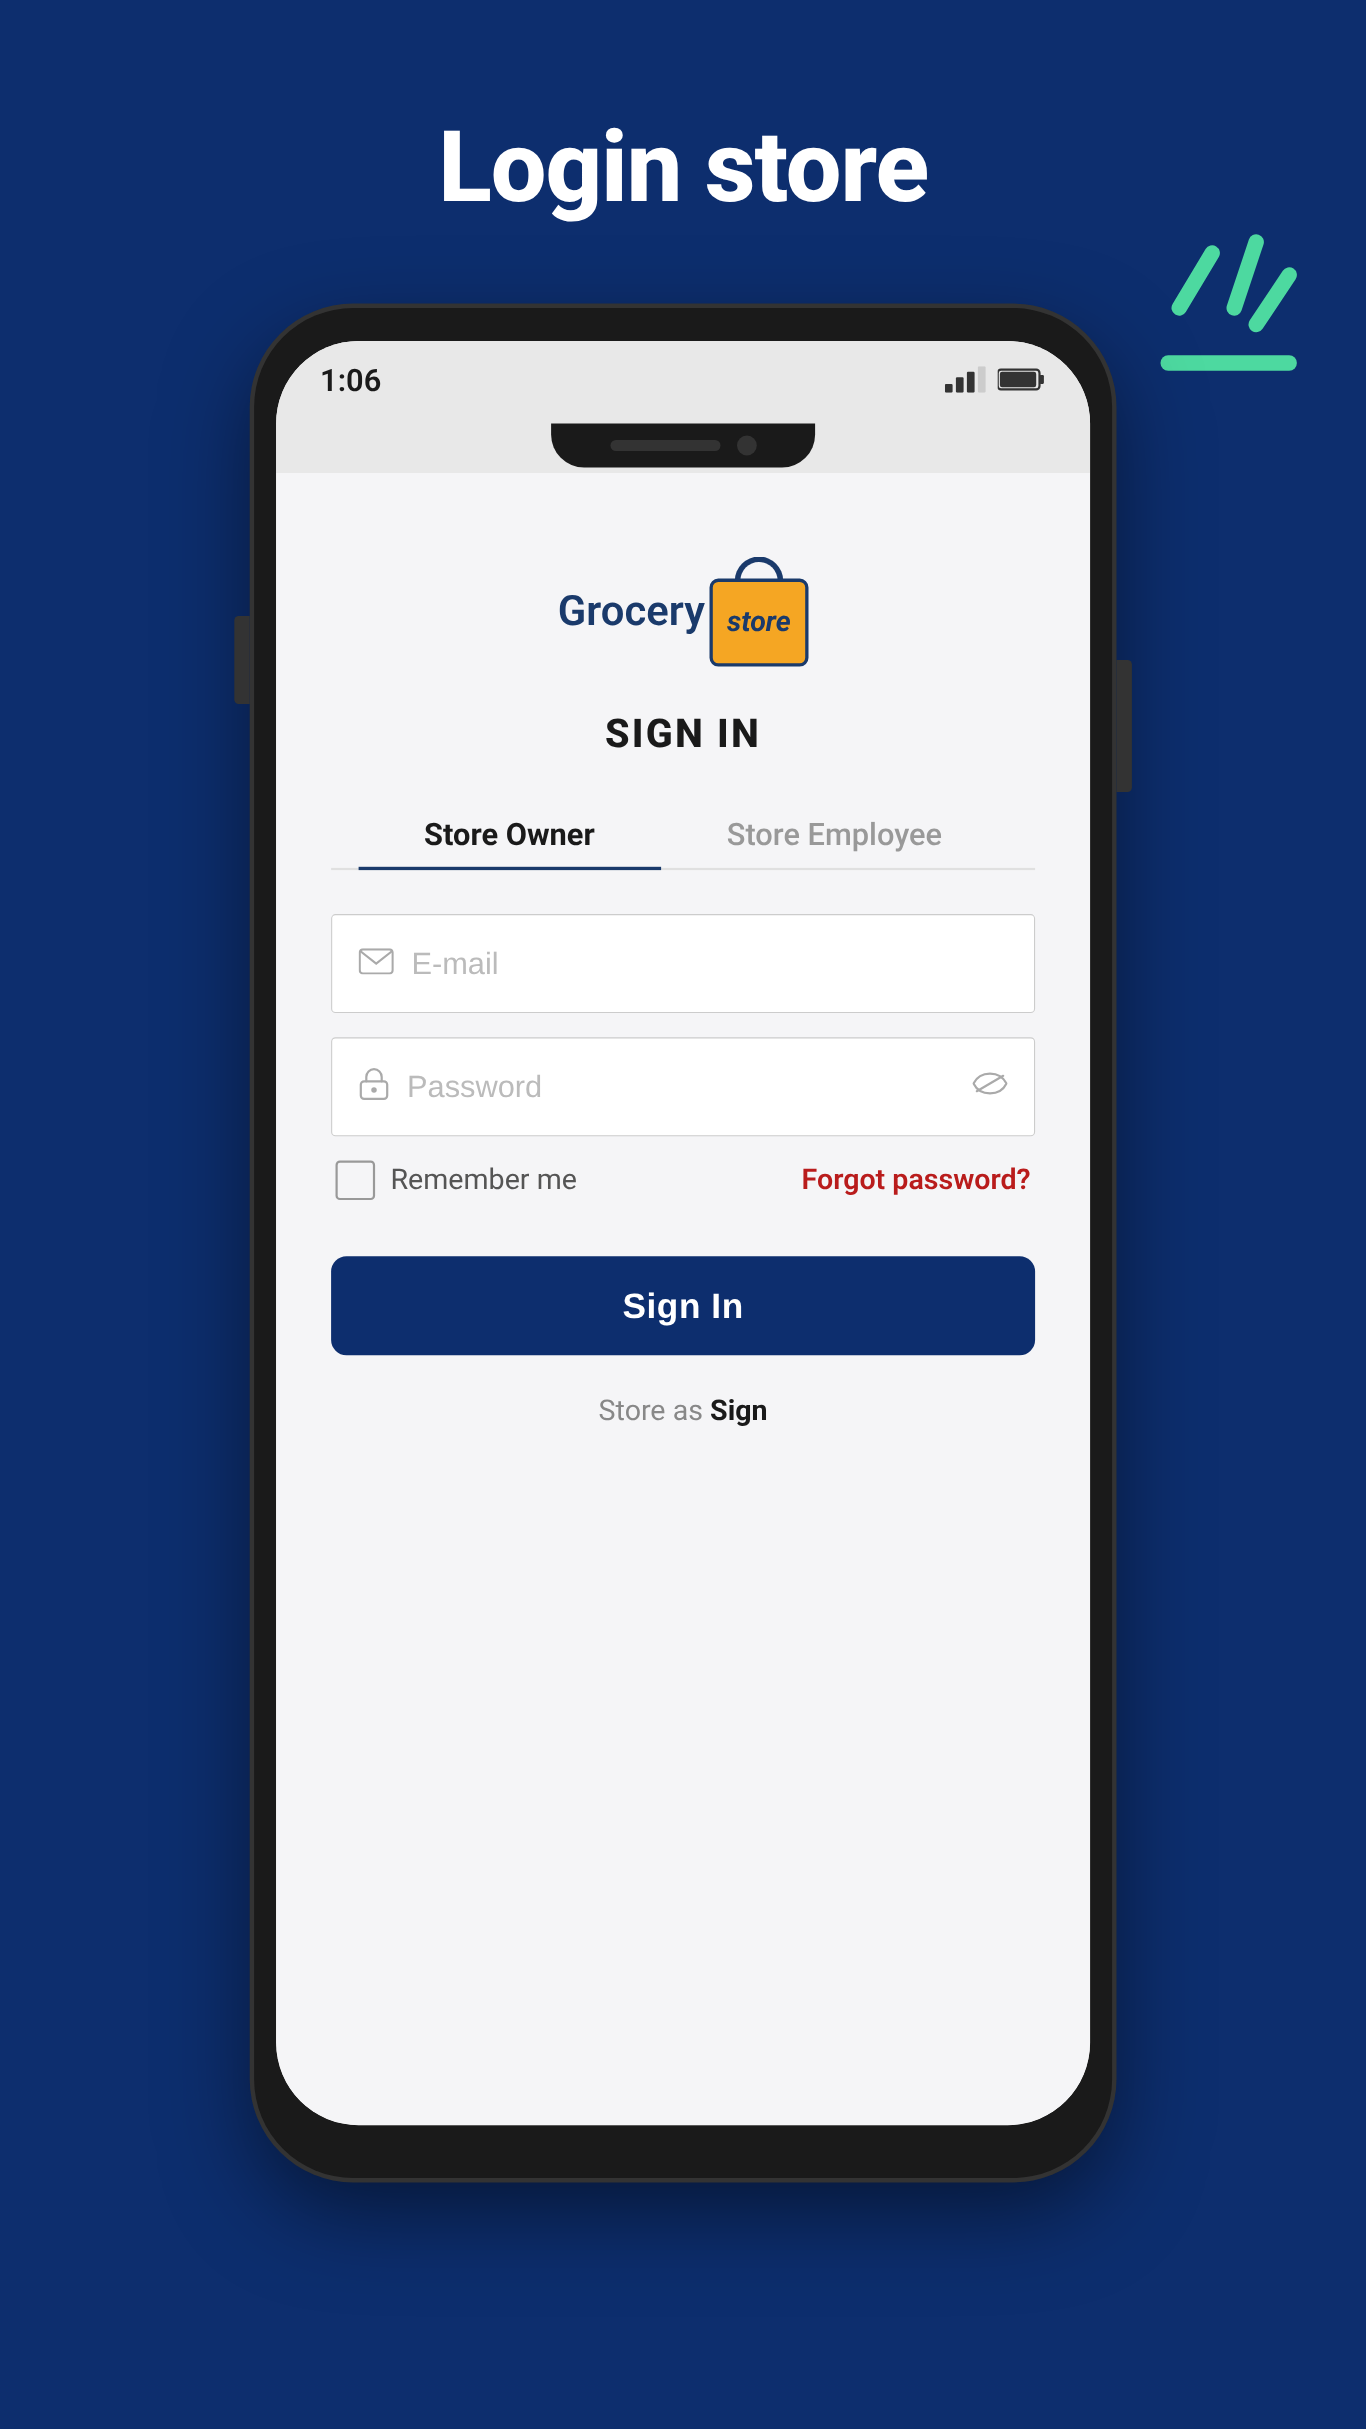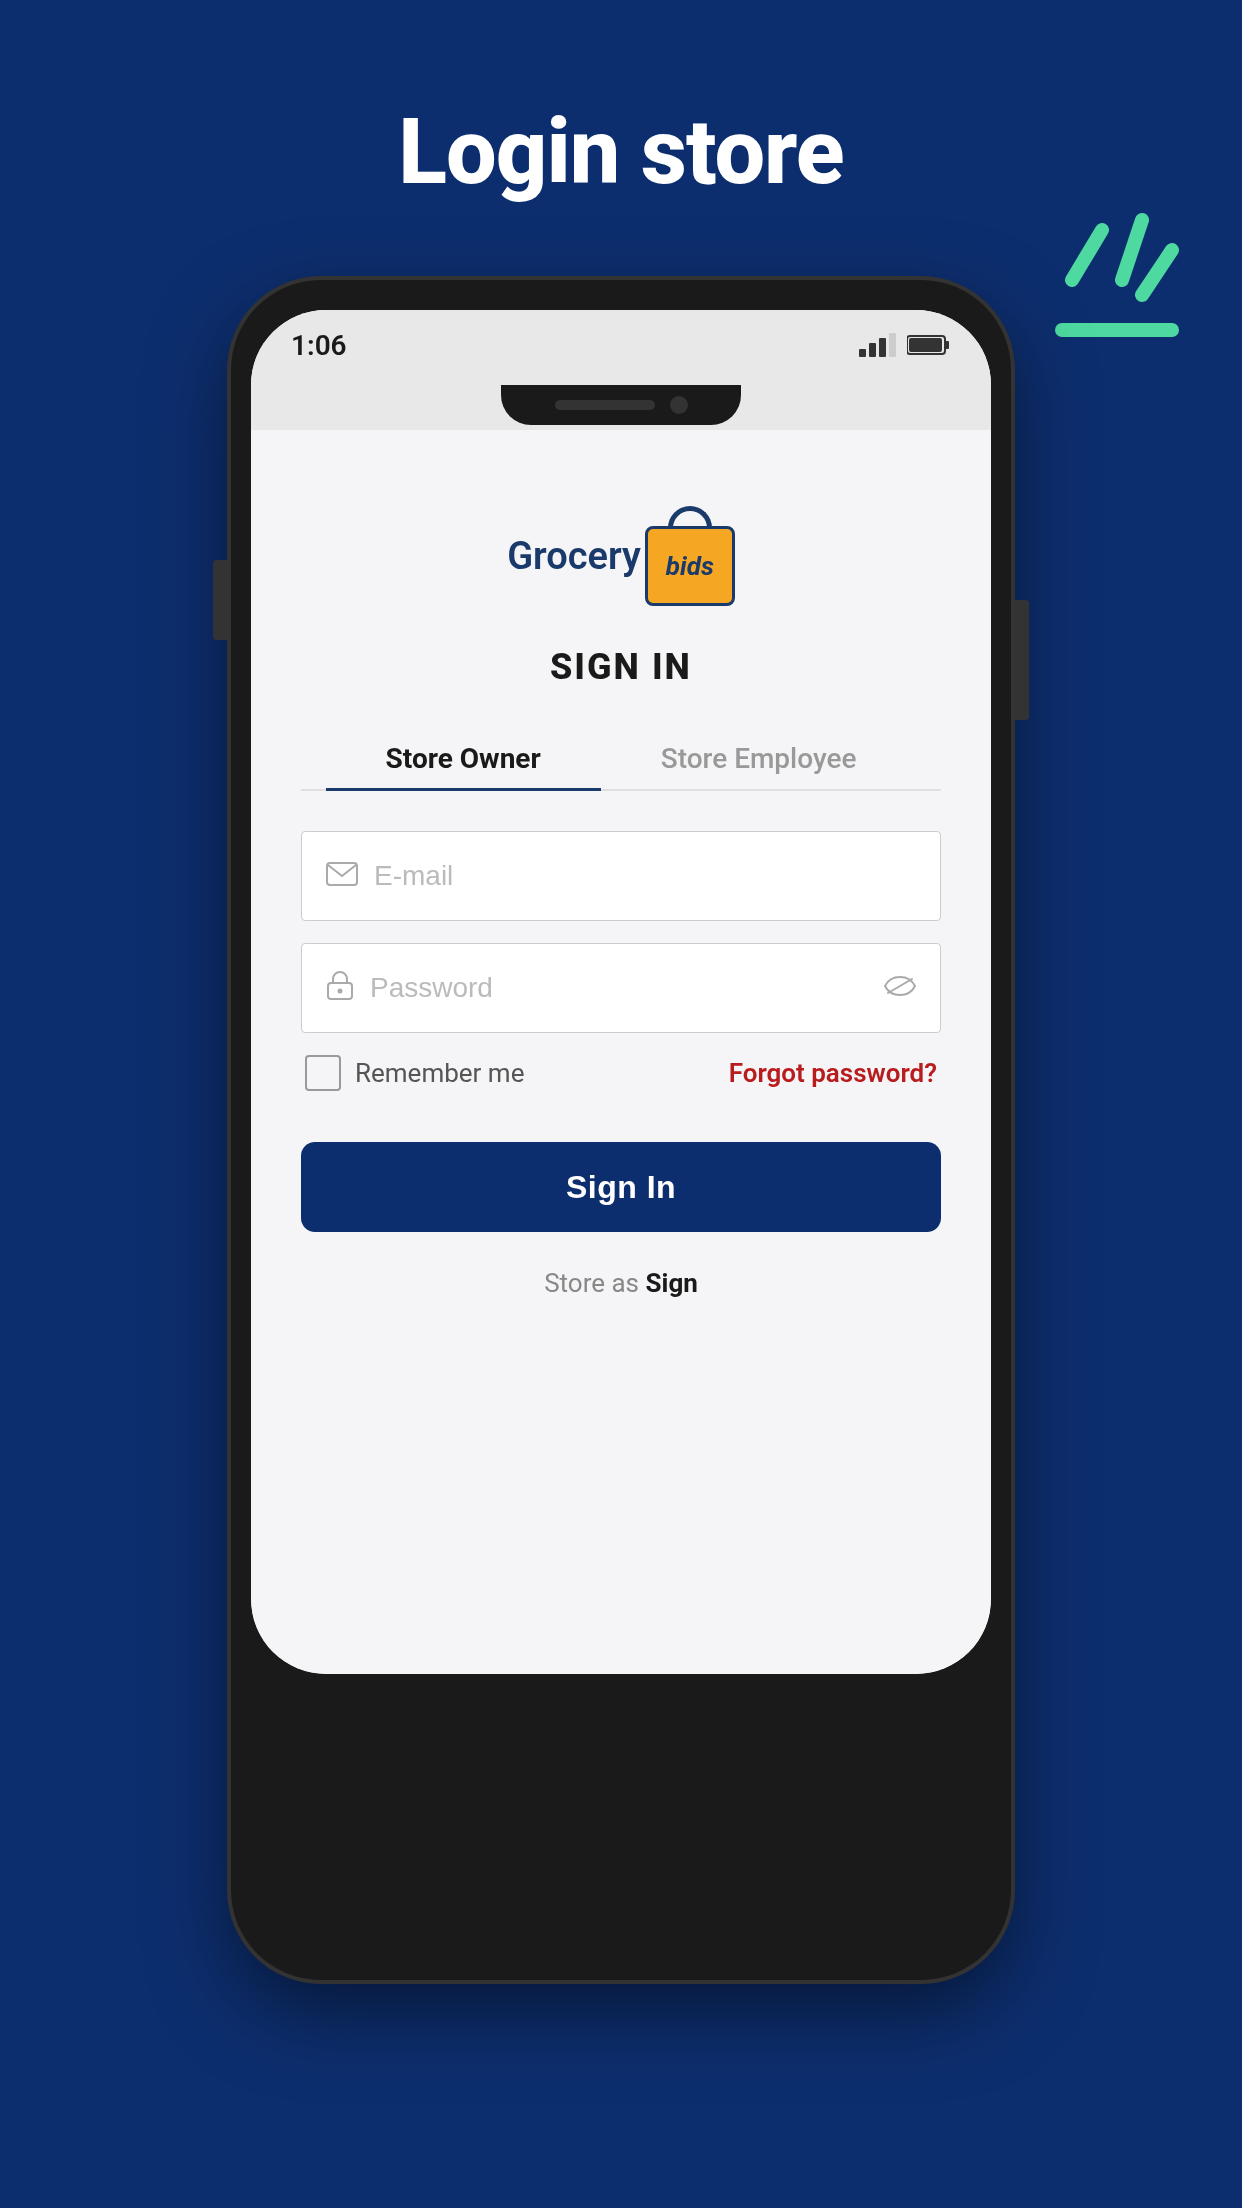--- a/index.html
+++ b/index.html
@@ -65,21 +65,21 @@
       right: -18px;
       top: 320px;
       width: 14px;
       height: 120px;
       background: #333;
       border-radius: 0 4px 4px 0;
     }
 
     .phone-screen {
       width: 740px;
-      height: 1364px;
+      height: 1622px;
       background: #f0f0f0;
       border-radius: 75px;
       margin: 30px 20px;
       overflow: hidden;
       display: flex;
       flex-direction: column;
     }
 
     
     .status-bar {
@@ -402,21 +402,21 @@
         </div>
       </div>
 
       <div class="app-content">
 
         <div class="logo-container">
           <span class="logo-text-grocery">Grocery</span>
           <div class="logo-bag">
             <div class="logo-bag-handle"></div>
             <div class="logo-bag-body">
-              <span class="logo-bag-text">bids</span>
+              <span class="logo-bag-text">store</span>
             </div>
           </div>
         </div>
 
         <div class="sign-in-title">SIGN IN</div>
 
         <div class="tabs-container">
           <div class="tab active">Store Owner</div>
           <div class="tab">Store Employee</div>
         </div>

